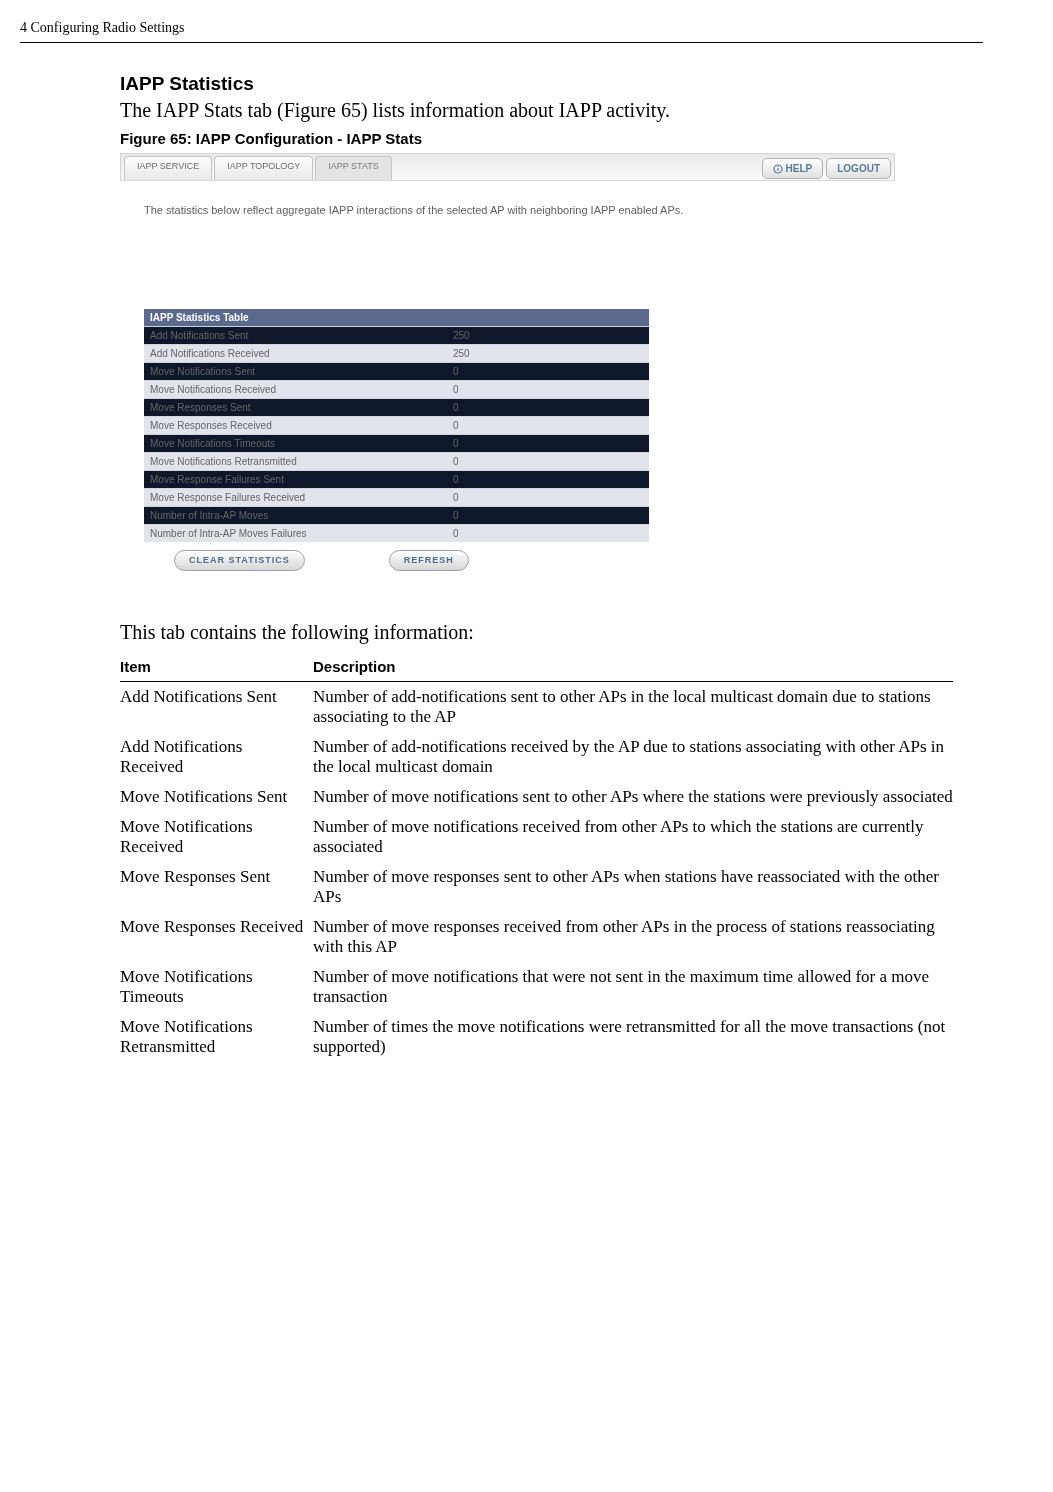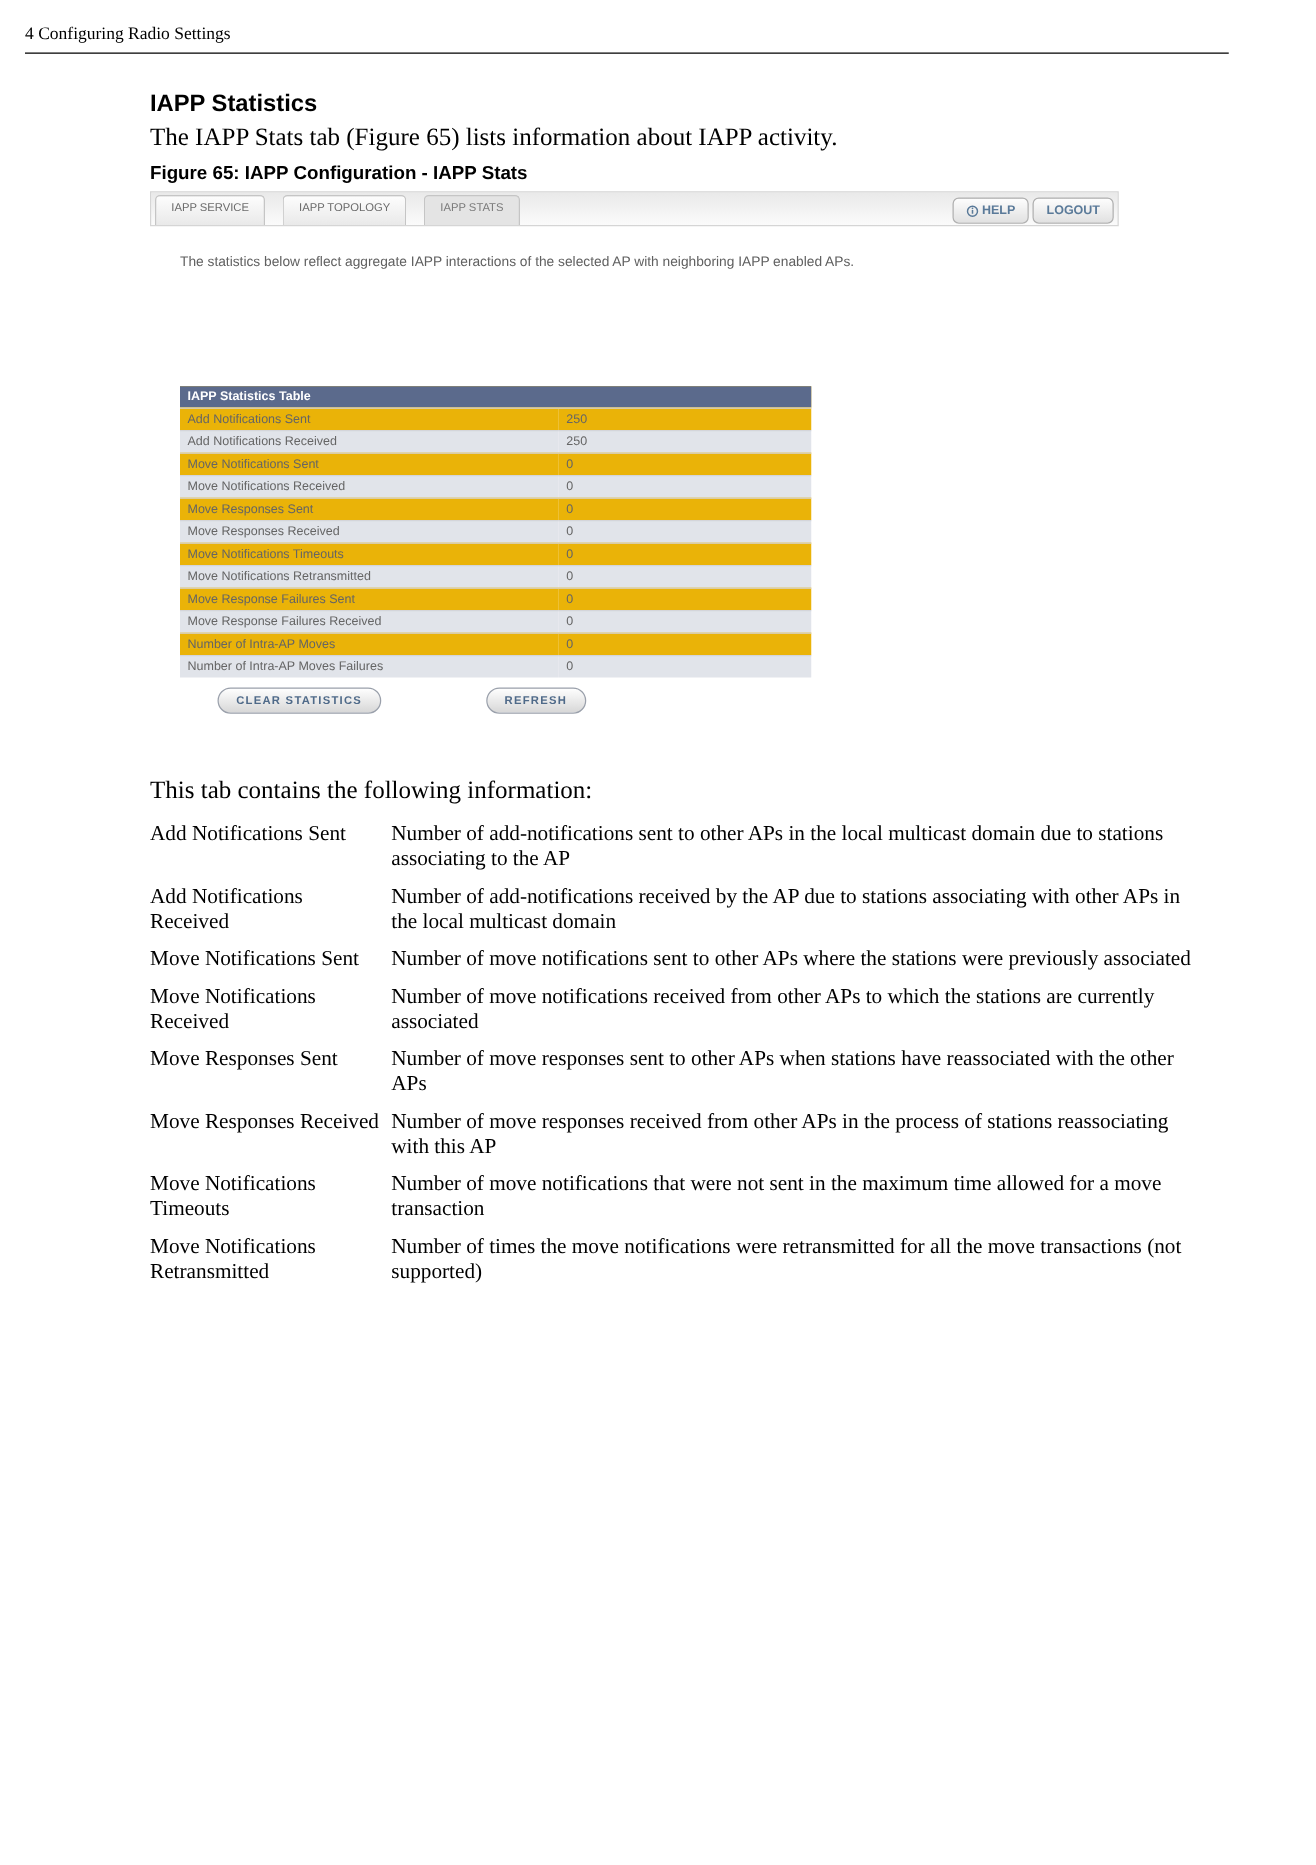--- a/index.html
+++ b/index.html
@@ -56,21 +56,21 @@
   display: flex;
   align-items: stretch;
   justify-content: space-between;
   background: linear-gradient(#e9e9e9,#fbfbfb);
   border: 1px solid #d5d5d5;
   padding: 2px 3px 0 3px;
   height: 24px;
 }
 .tabs-left {
   display: flex;
-  gap: 14px;
+  gap: 2px;
 }
 .tab {
   font-family: Verdana, Arial, sans-serif;
   font-size: 9px;
   color: #6b6b6b;
   padding: 4px 12px 0 12px;
   border: 1px solid #c5c5c5;
   border-bottom: none;
   border-radius: 4px 4px 0 0;
   background: linear-gradient(#fdfdfd,#e9e9e9);
@@ -131,21 +131,21 @@
   color: #656565;
 }
 .stats-table .table-header th {
   background: #5b6a8c;
   color: #fff;
   text-align: left;
   padding: 3px 6px;
   font-weight: bold;
   letter-spacing: 0;
 }
-.stats-table tr { background: #eab308; }
+.stats-table tr { background: #0f172a; }
 .stats-table tr.alt { background: #e1e4ea; }
 .stats-table td {
   padding: 3px 6px;
   border-top: 1px solid #d4d5da;
   white-space: nowrap;
 }
 .stats-table td.value-cell {
   width: 190px;
 }
 .buttons-row {
@@ -301,20 +301,24 @@
             <div class="pill-button">REFRESH</div>
           </div>
         </div>
       </div>
     </div>
 
     <p class="body-text">This tab contains the following information:</p>
 
     <table class="info-table">
       <tbody>
+          <tr>
+        <th>Item</th>
+        <th>Description</th>
+      </tr>
       <tr>
             <td class="item-col">Add Notifications Sent</td>
             <td class="desc-col">Number of add-notifications sent to other APs in the local multicast domain due to stations associating to the AP</td>
           </tr>
       <tr>
             <td class="item-col">Add Notifications Received</td>
             <td class="desc-col">Number of add-notifications received by the AP due to stations associating with other APs in the local multicast domain</td>
           </tr>
       <tr>
             <td class="item-col">Move Notifications Sent</td>

